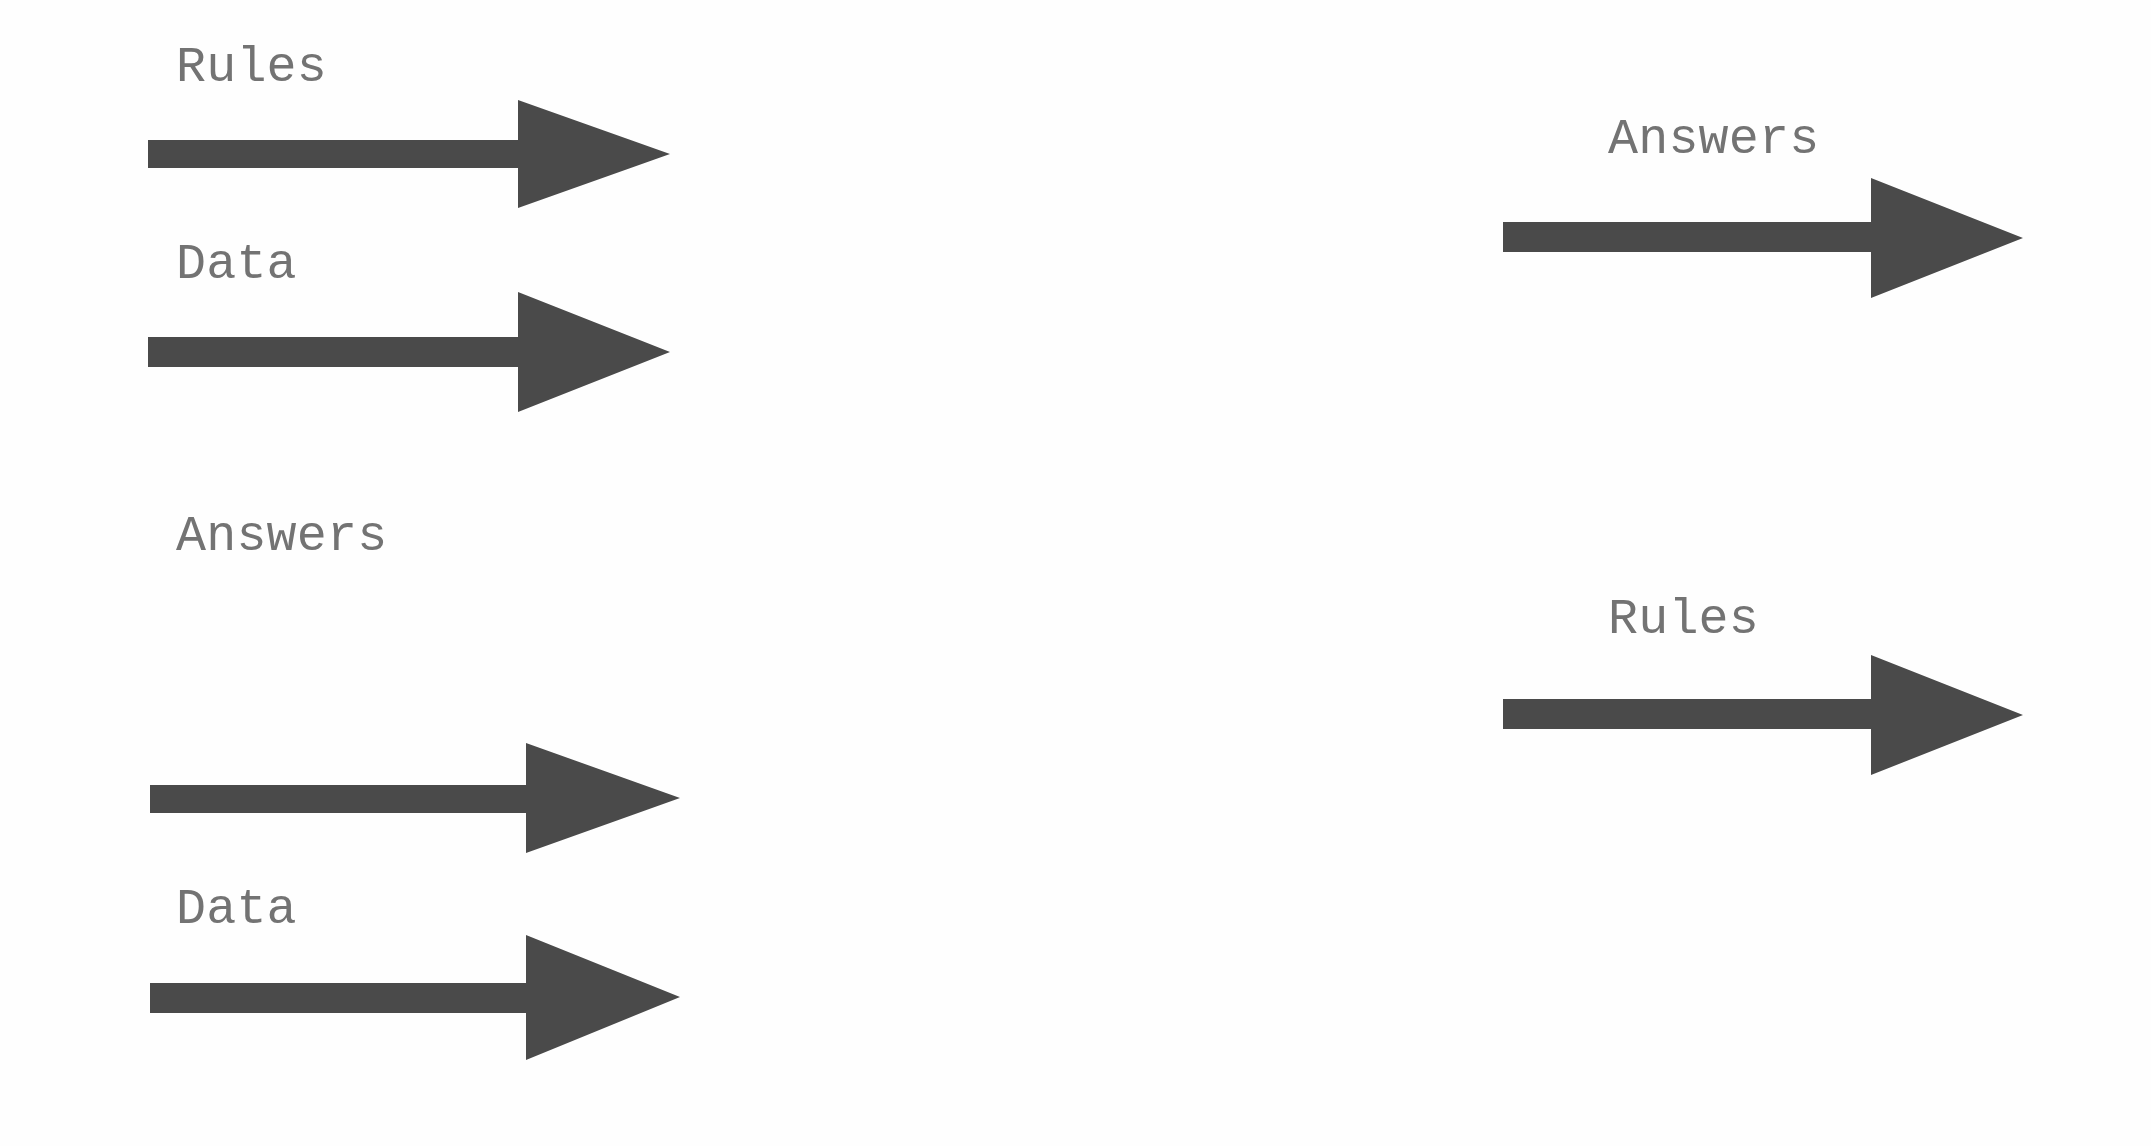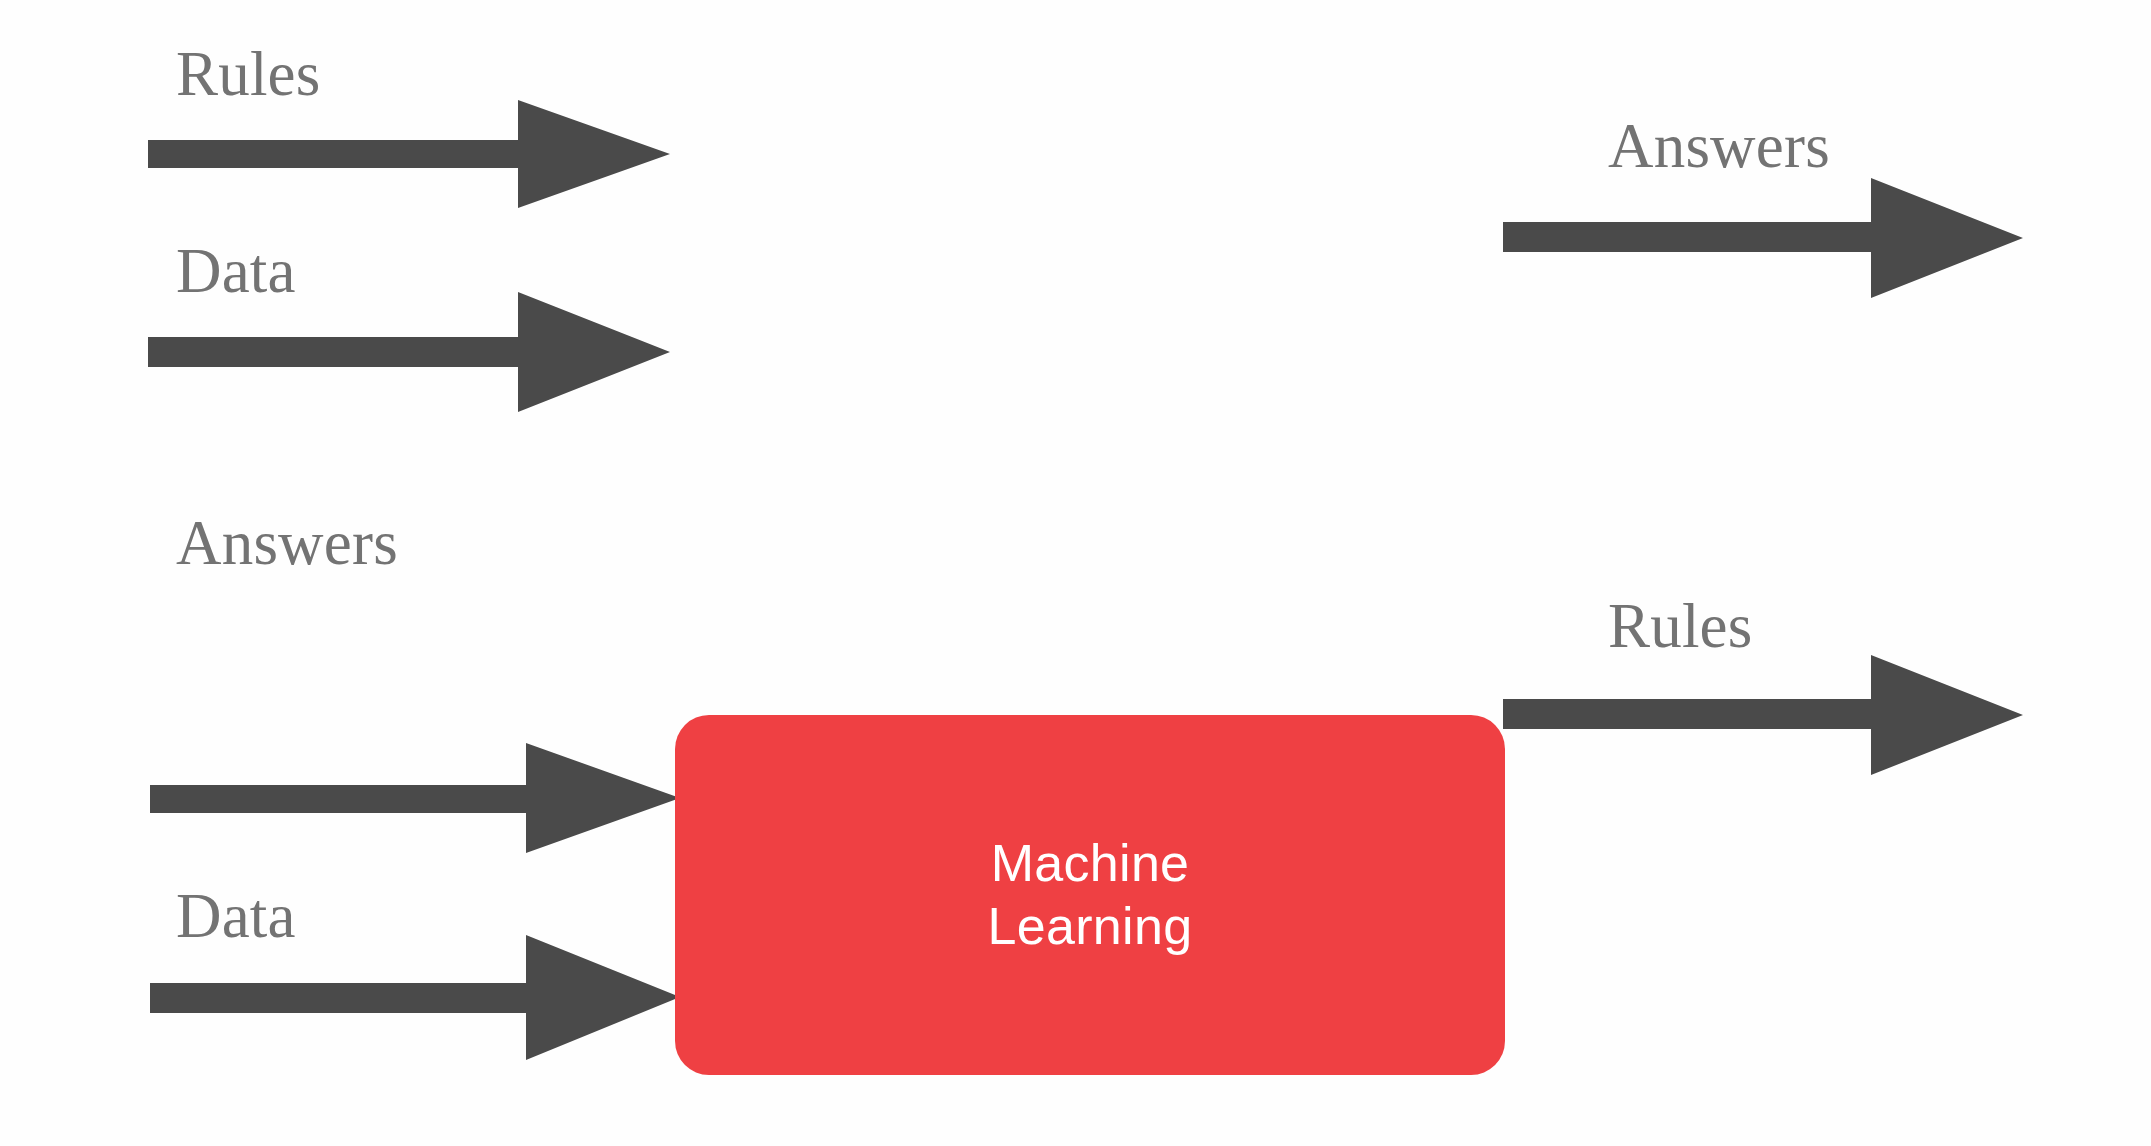--- a/index.html
+++ b/index.html
@@ -41,22 +41,22 @@
     position: absolute;
     overflow: visible;
   }
   .arrow svg {
     display: block;
     overflow: visible;
   }
   .edge-label {
     position: absolute;
     color: #737373;
-    font-family: Liberation Serif, serif;
-    font-size: 63px;
+    font-family: Liberation Mono, monospace;
+    font-size: 50px;
     font-weight: 400;
     line-height: 1;
     white-space: nowrap;
     letter-spacing: 0.2px;
   }
 </style>
 </head>
 <body>
 
 <div id="canvas">
@@ -90,24 +90,20 @@
   </div>
   <div class="edge-label" style="left:176px; top:512px;">Answers</div>
 
   <div class="arrow" style="left:150px; top:935px; width:530px; height:125px;">
     <svg width="530" height="125" viewBox="0 0 530 125">
       <path d="M0 48 L376 48 L376 0 L530 62 L376 125 L376 78 L0 78 Z" fill="#4a4a4a"></path>
     </svg>
   </div>
   <div class="edge-label" style="left:176px; top:885px;">Data</div>
 
-  <div class="process-box" style="left:675px; top:715px; width:830px; height:360px;">
-    <span class="line">Machine</span>
-    <span class="line">Learning</span>
-  </div>
 
   <div class="arrow" style="left:1503px; top:655px; width:520px; height:120px;">
     <svg width="520" height="120" viewBox="0 0 520 120">
       <path d="M0 44 L368 44 L368 0 L520 60 L368 120 L368 74 L0 74 Z" fill="#4a4a4a"></path>
     </svg>
   </div>
   <div class="edge-label" style="left:1608px; top:595px;">Rules</div>
 
 </div>
 

